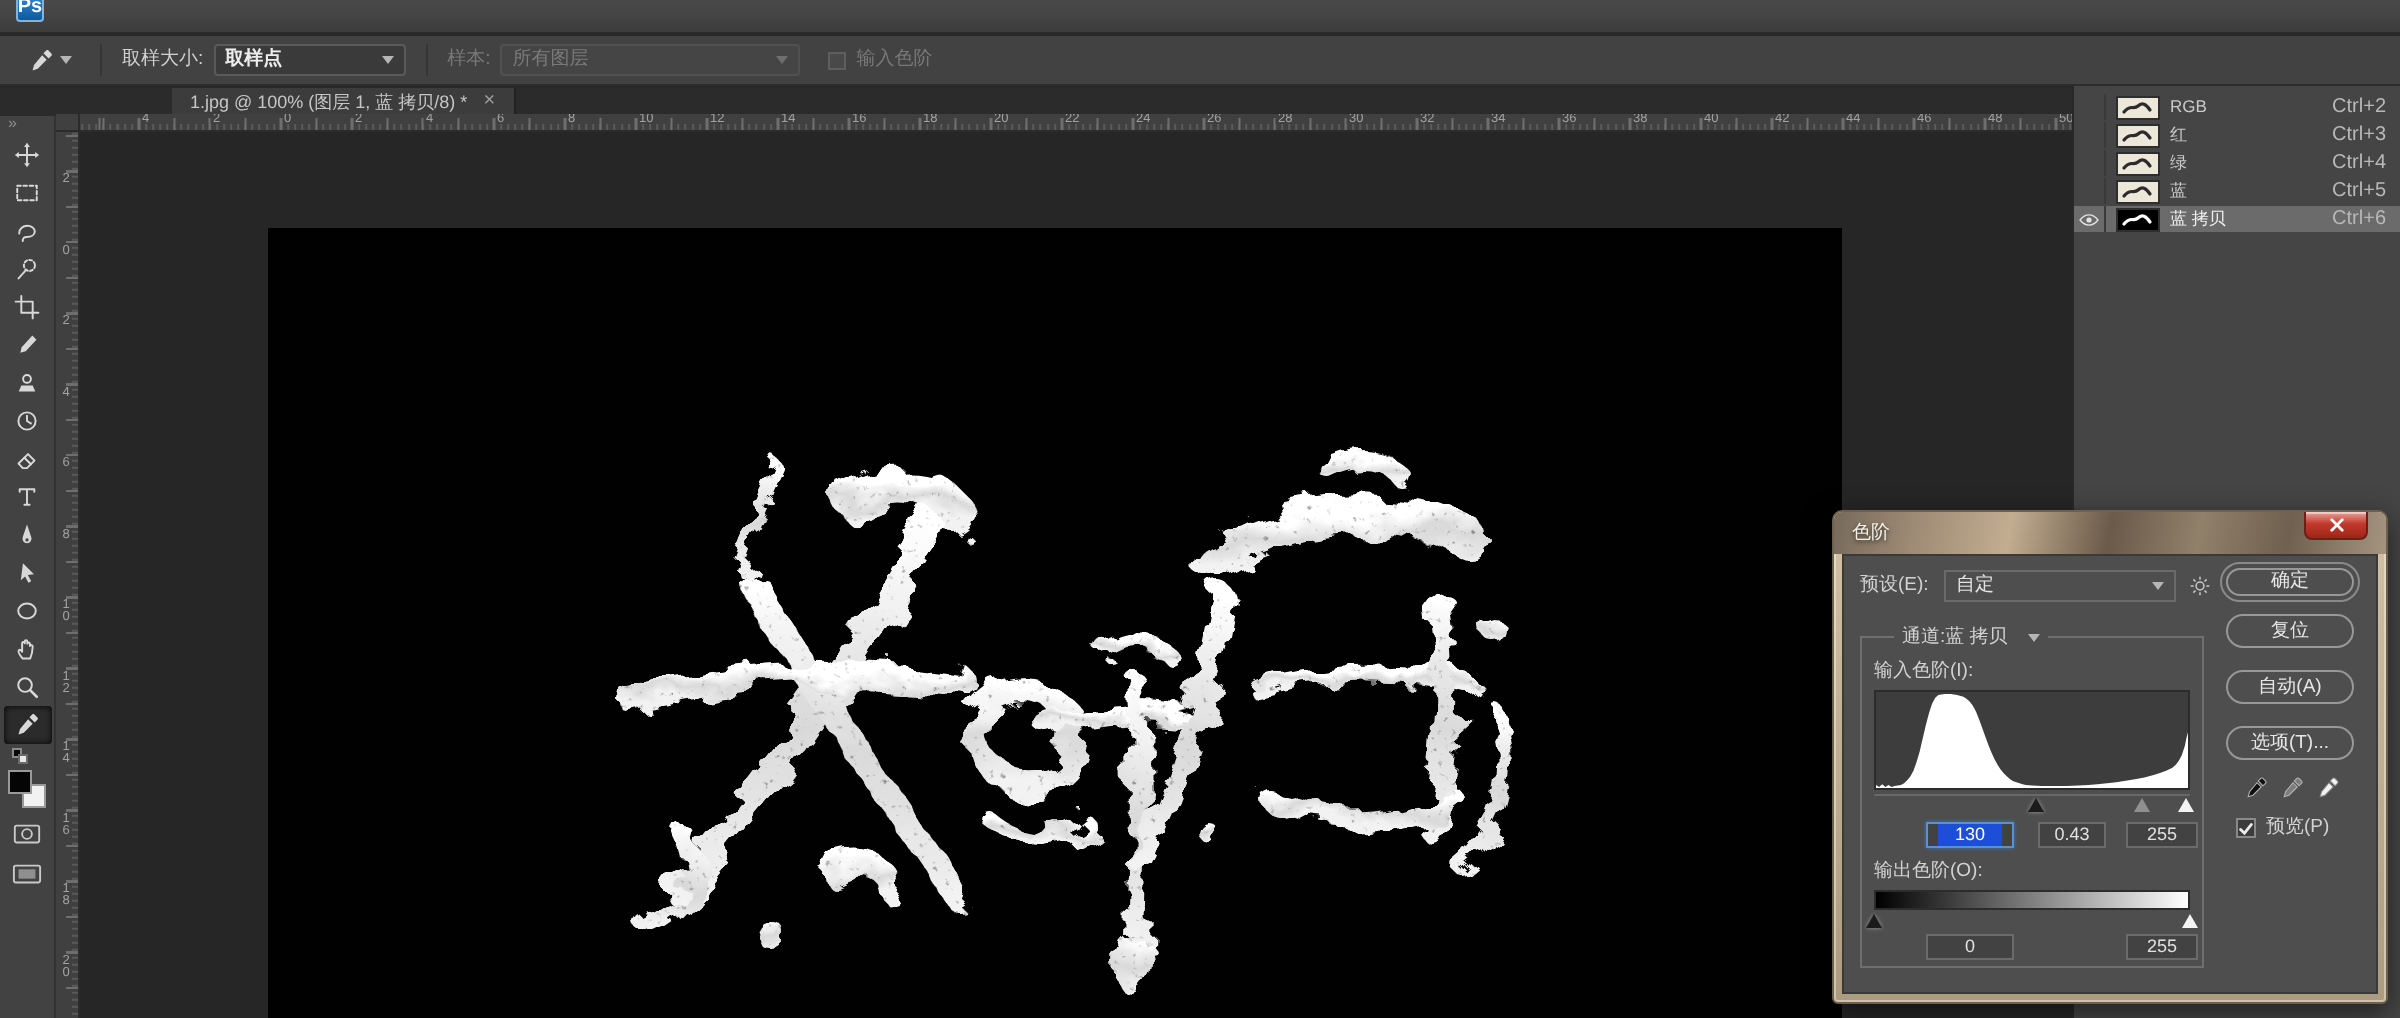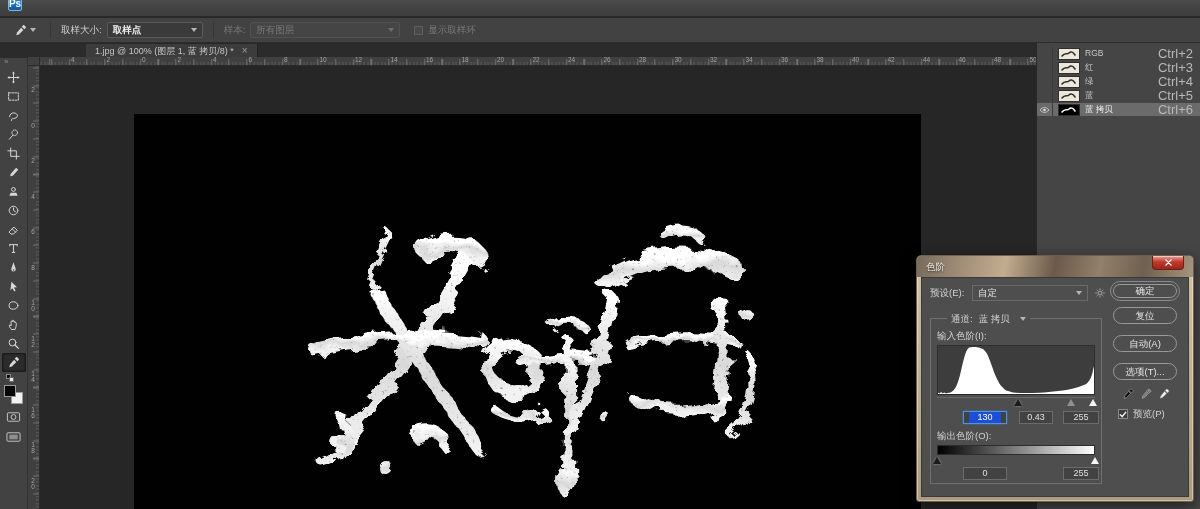--- a/index.html
+++ b/index.html
@@ -89,21 +89,21 @@
   .channel-row{position:relative;height:13px;margin-bottom:1px;display:flex;align-items:center;font-size:8.5px;color:#c9c9c9;}
   .channel-row.selected{background:#6b6b6b;color:#f0f0f0;}
   .eye-cell{width:16px;height:13px;border-right:1px solid #3a3a3a;display:flex;align-items:center;justify-content:center;flex:0 0 16px;}
   .eye-cell svg{width:11px;height:8px;stroke:#e2e2e2;fill:none;stroke-width:1;}
   .eye-cell svg .f{fill:#e2e2e2;stroke:none;}
   .ch-thumb{width:20px;height:10px;margin:0 6px;outline:1px solid #2e2e2e;flex:0 0 20px;}
   .ch-thumb svg{width:100%;height:100%;display:block;}
   .ch-thumb.light{background:#ece7d9;}
   .ch-thumb.dark{background:#000;}
   .ch-name{flex:1;}
-  .ch-short{margin-right:7px;font-size:13px;color:#b8b8b8;}
+  .ch-short{margin-right:7px;font-size:10px;color:#b8b8b8;}
 
   
   .dialog{position:absolute;left:916px;top:255px;width:278px;height:247px;border-radius:5px 5px 3px 3px;
     background:linear-gradient(#d3c3a4,#ac9b7e);border:1px solid #6e604b;
     box-shadow:0 4px 14px rgba(0,0,0,.55), inset 0 0 0 1px rgba(255,255,250,.4);}
   .dlg-titlebar{position:relative;height:21px;border-radius:4px 4px 0 0;display:flex;align-items:center;
     padding-left:9px;font-size:9.5px;color:#f3efe6;text-shadow:0 1px 2px rgba(0,0,0,.7);
     background:linear-gradient(100deg,#776a5b 0%,#a18d77 16%,#c2ad90 32%,#6b5a4a 50%,#91806a 66%,#6f604f 82%,#a59480 100%);}
   .dlg-close{position:absolute;right:9px;top:0;width:32px;height:14px;border:1px solid #6f1d15;border-top:none;
     border-radius:0 0 4px 4px;background:linear-gradient(#eaa49b,#c2392c 45%,#9c2619);
@@ -113,21 +113,21 @@
     font-size:9.5px;color:#d2d2d2;}
   .abs{position:absolute;}
   .dd{height:16px;border:1px solid #6a6a6a;background:#4e4e4e;display:flex;align-items:center;
     justify-content:space-between;padding:0 5px;color:#e2e2e2;}
   .gear-btn svg{width:12px;height:12px;stroke:#c9c9c9;fill:none;stroke-width:1;}
   .dlg-buttons{position:absolute;right:5px;top:6px;width:76px;display:flex;flex-direction:column;align-items:center;}
   .dlg-btn{width:64px;height:17px;border:1px solid #989898;border-radius:9px;display:flex;align-items:center;
     justify-content:center;color:#e6e6e6;margin-bottom:11px;background:transparent;font-size:9.5px;}
   .dlg-btn.default{height:14px;outline:1px solid #8a8a8a;outline-offset:2px;margin-bottom:9px;}
   .groupbox{position:absolute;left:8px;top:40px;width:172px;height:166px;border:1px solid #6f6f6f;}
-  .gb-channel{position:absolute;left:16px;top:-8px;background:#4e4e4e;padding:0 4px;display:flex;gap:6px;align-items:center;height:16px;}
+  .gb-channel{position:absolute;left:16px;top:-8px;background:#4e4e4e;padding:0 4px;display:flex;align-items:center;height:16px;}
   .hist{position:absolute;left:6px;top:26px;width:158px;height:50px;background:#3d3d3d;border:1px solid #2c2c2c;}
   .hist svg{width:100%;height:100%;display:block;}
   .slider-track{position:absolute;left:6px;top:78px;width:158px;height:9px;border-top:1px solid #686868;}
   .tri{position:absolute;top:1px;width:0;height:0;border-left:4px solid transparent;border-right:4px solid transparent;
     border-bottom:7px solid #ccc;transform:translateX(-4px);}
   .tri.t-black{border-bottom-color:#1b1b1b;filter:drop-shadow(0 0 1px #9a9a9a);}
   .tri.t-gray{border-bottom-color:#909090;}
   .tri.t-white{border-bottom-color:#f4f4f4;}
   .lvl-field{position:absolute;height:13px;background:#424242;border:1px solid #6b6b6b;display:flex;
     align-items:center;justify-content:center;font-size:9px;color:#e0e0e0;}
@@ -165,21 +165,21 @@
       <span>取样点</span>
         <span class="caret"></span>
     </div>
     <div class="opt-sep"></div>
     <span class="opt-label dim">样本:</span>
     <div class="opt-select disabled">
       <span>所有图层</span>
         <span class="caret dim"></span>
     </div>
     <span class="opt-check"></span>
-    <span class="dim-text" style="font-size:9.5px;">显示取样环</span>
+    <span class="dim-text" style="font-size:9.5px;">输入色阶</span>
   </div>
 
   <div class="tabrow">
     <div class="doc-tab">
       <span>1.jpg @ 100% (图层 1, 蓝 拷贝/8) *</span>
       <span class="doc-close">×</span>
     </div>
   </div>
 
   <div class="toolbar">

